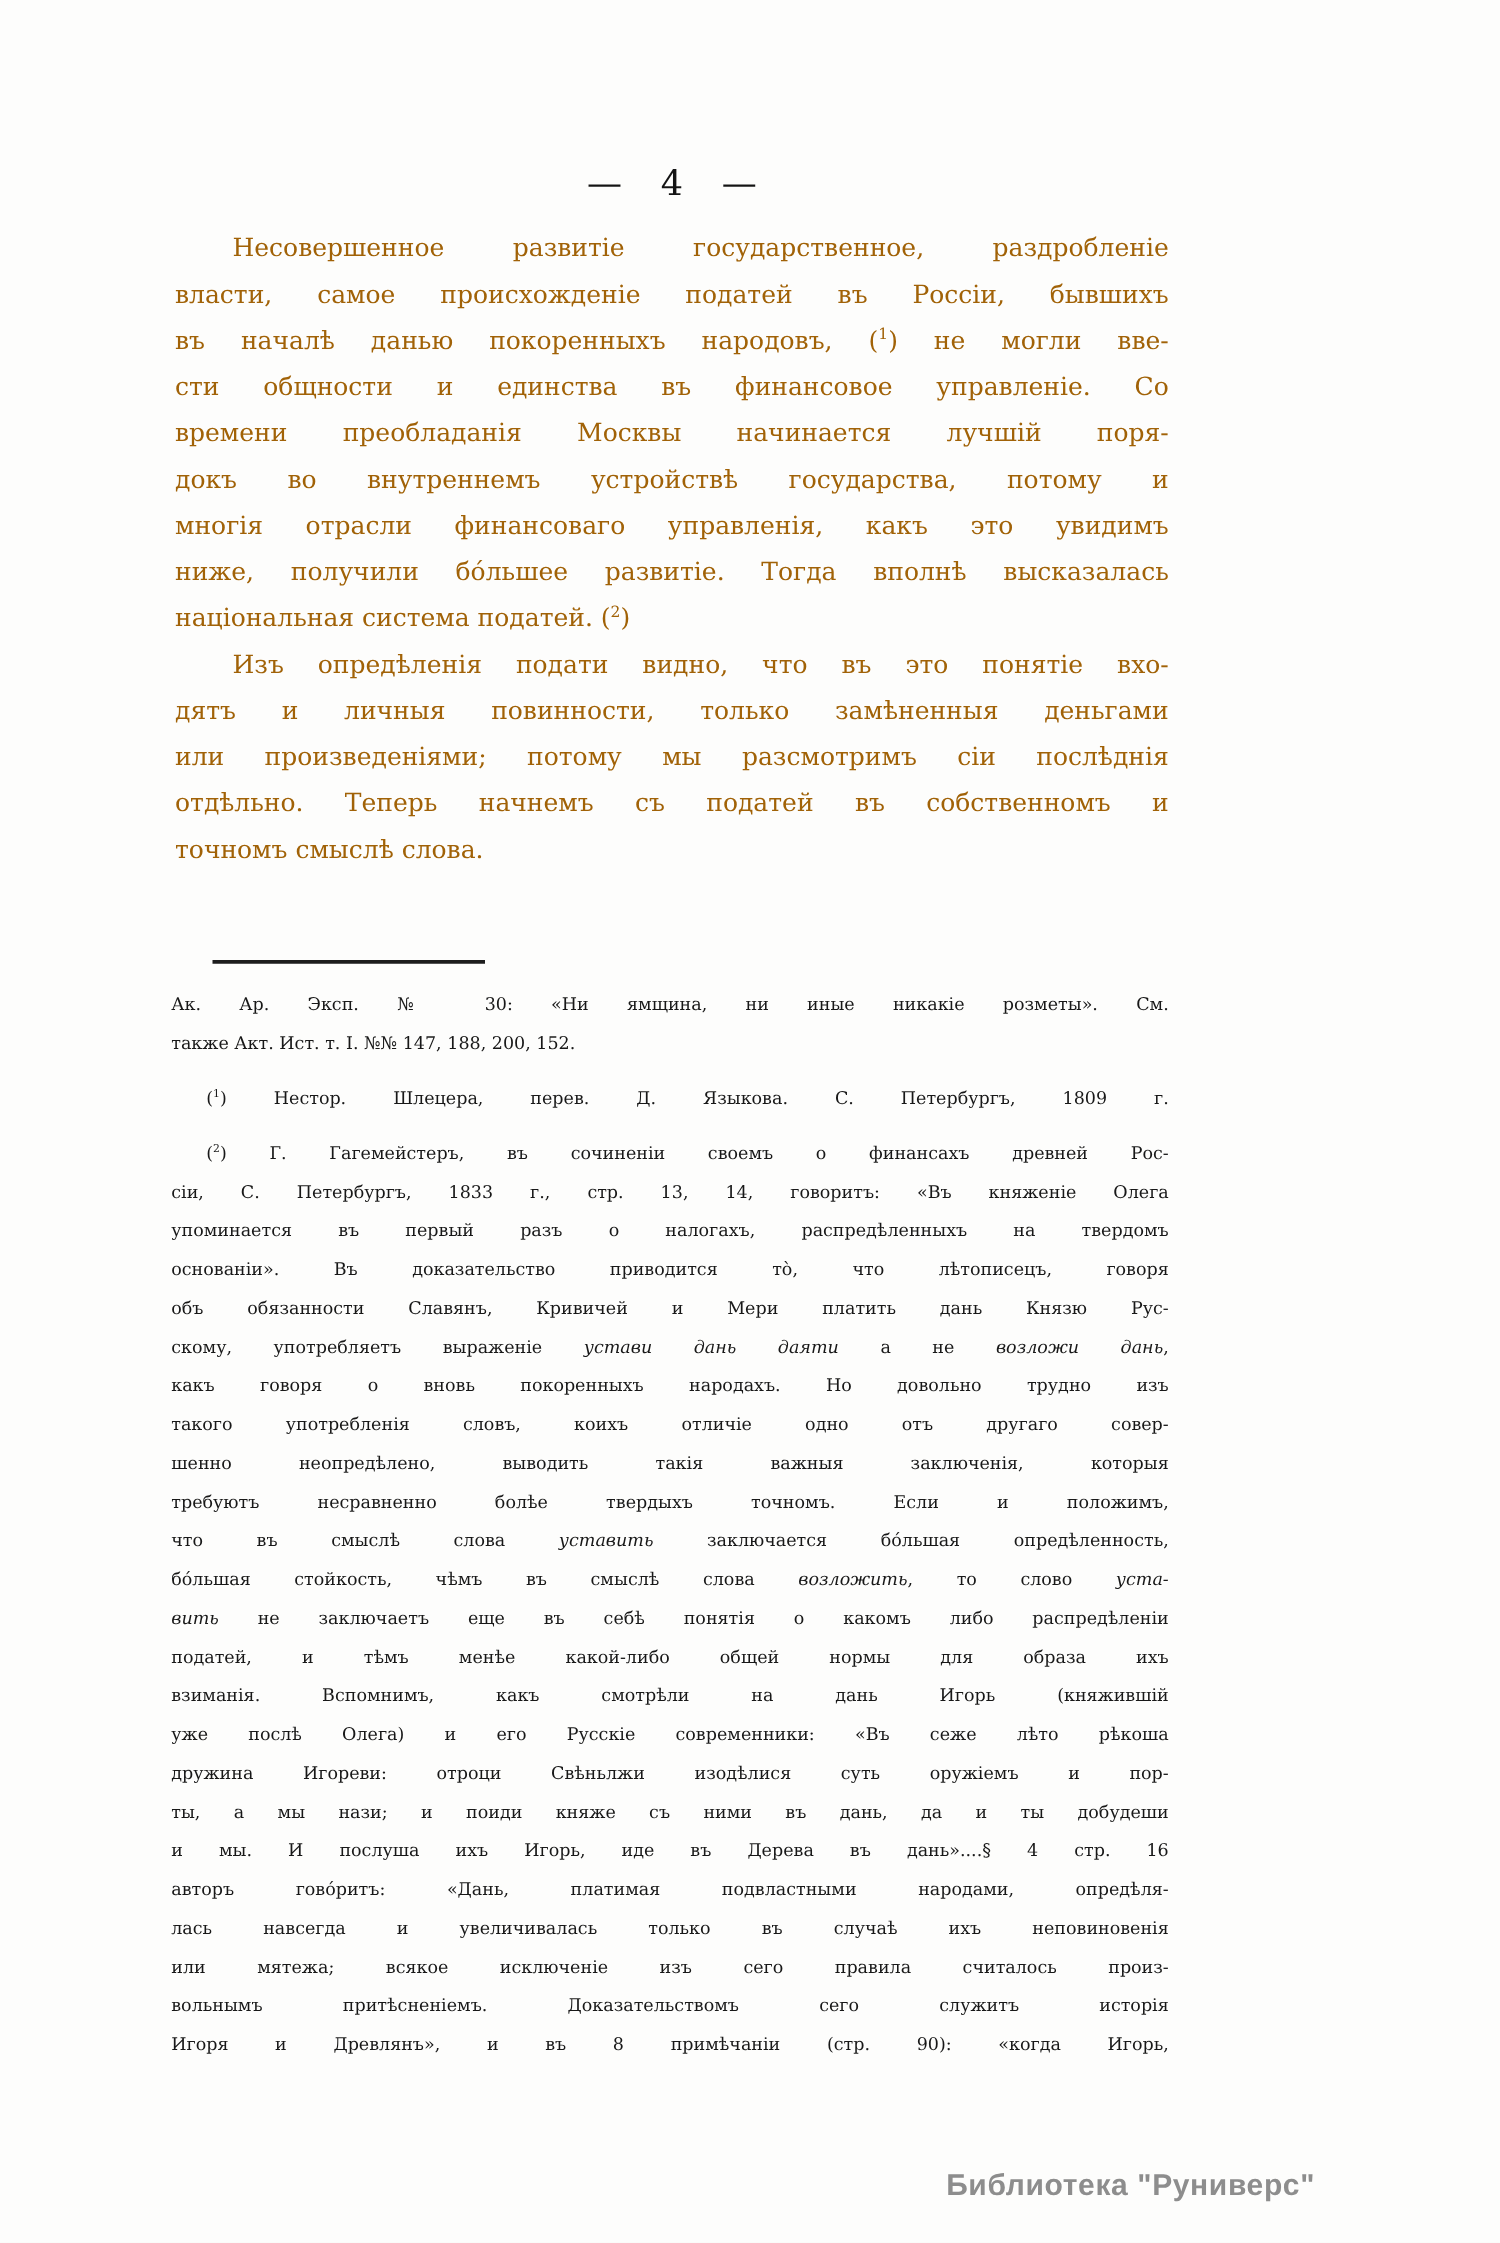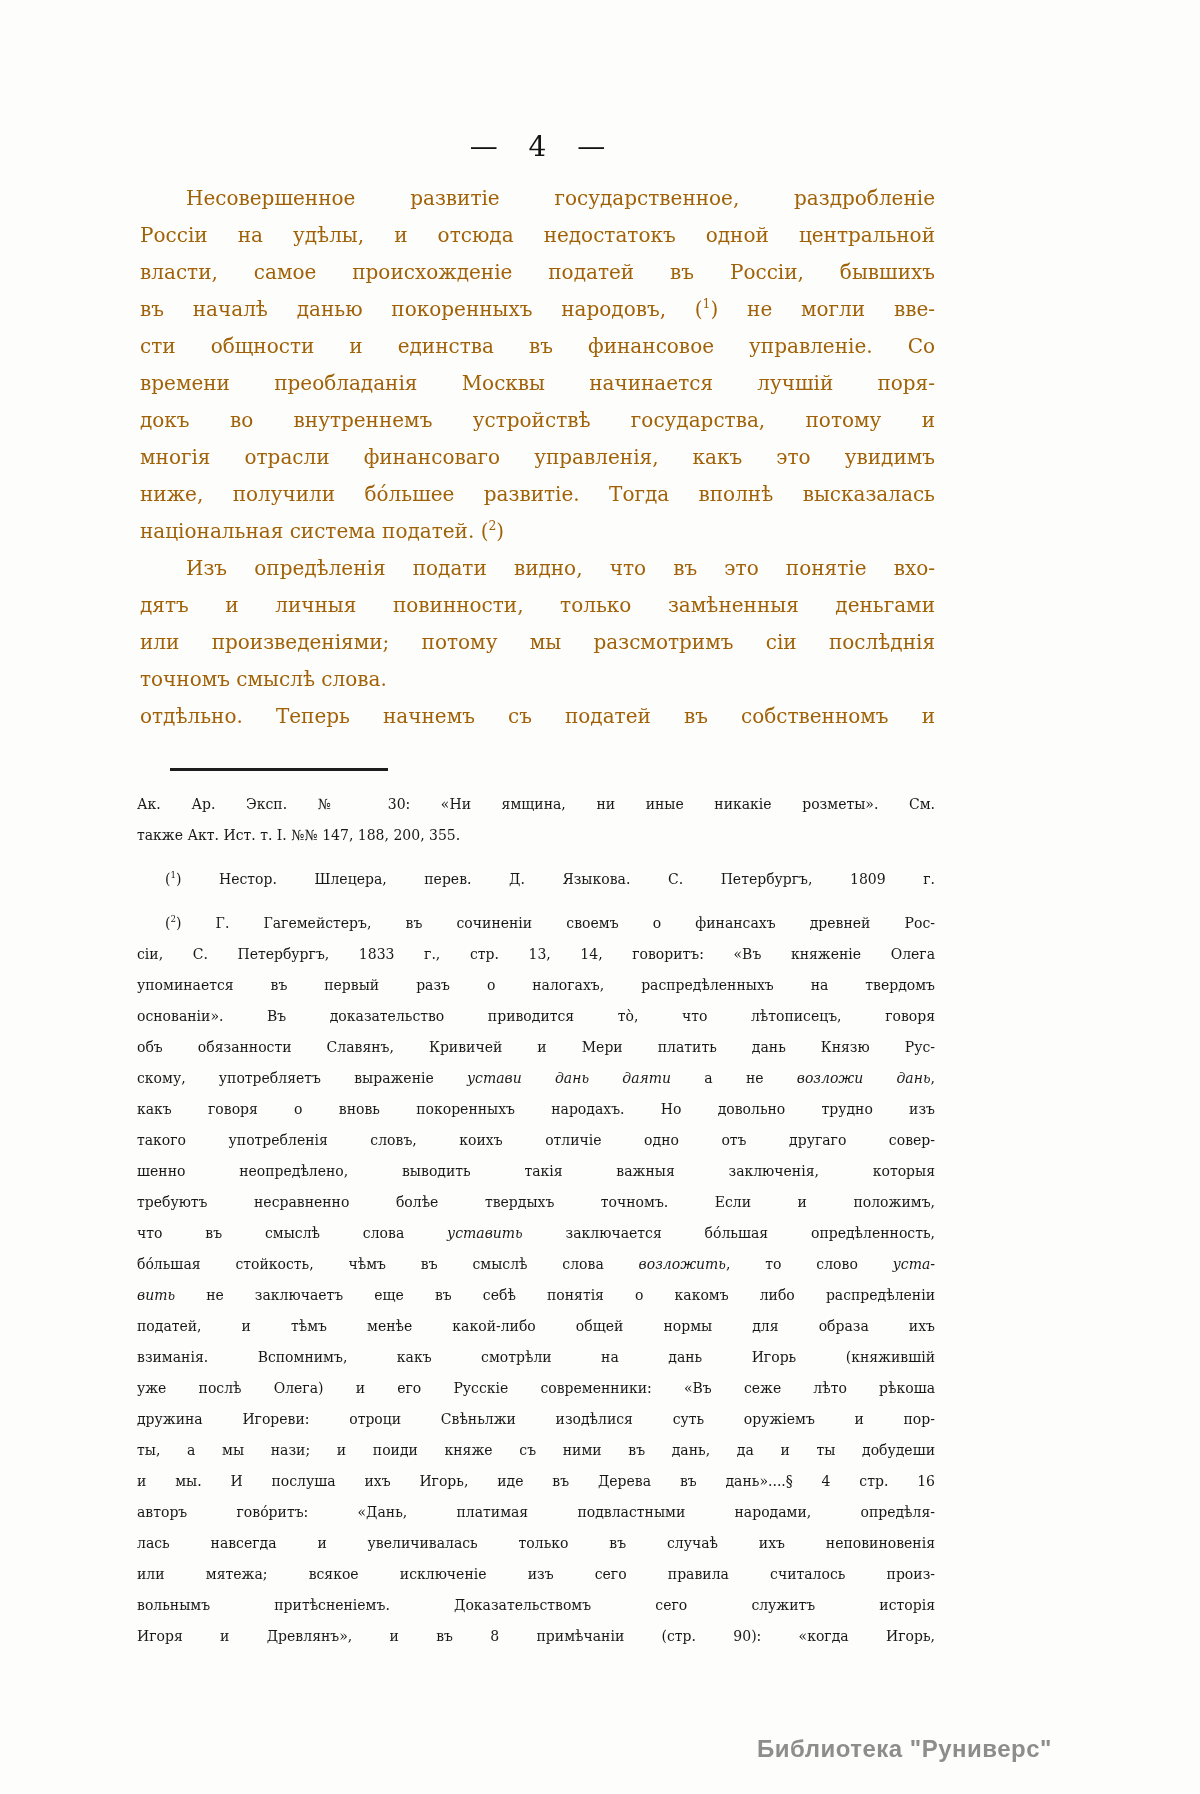--- a/index.html
+++ b/index.html
@@ -39,43 +39,42 @@
   }
 </style>
 </head>
 <body>
 
 <div class="page">
   <div class="page-number">— 4 —</div>
   <div class="main-text">
       <div class="para indent">
         <div class="line firstline">Несовершенное развитіе государственное, раздробленіе</div>
-        <div class="line">Россіи на удѣлы, и отсюда недостатокъ одной центральной</div>
         <div class="line">власти, самое происхожденіе податей въ Россіи, бывшихъ</div>
         <div class="line">въ началѣ данью покоренныхъ народовъ, (<span class="sup">1</span>) не могли вве-</div>
         <div class="line">сти общности и единства въ финансовое управленіе. Со</div>
         <div class="line">времени преобладанія Москвы начинается лучшій поря-</div>
         <div class="line">докъ во внутреннемъ устройствѣ государства, потому и</div>
         <div class="line">многія отрасли финансоваго управленія, какъ это увидимъ</div>
         <div class="line">ниже, получили бо́льшее развитіе. Тогда вполнѣ высказалась</div>
         <div class="line lastline">національная система податей. (<span class="sup">2</span>)</div>
       </div>
       <div class="para indent">
         <div class="line firstline">Изъ опредѣленія подати видно, что въ это понятіе вхо-</div>
         <div class="line">дятъ и личныя повинности, только замѣненныя деньгами</div>
         <div class="line">или произведеніями; потому мы разсмотримъ сіи послѣднія</div>
+        <div class="line">отдѣльно. Теперь начнемъ съ податей въ собственномъ и</div>
         <div class="line lastline">точномъ смыслѣ слова.</div>
-        <div class="line">отдѣльно. Теперь начнемъ съ податей въ собственномъ и</div>
       </div>
     </div>
   <div class="footnote-rule"></div>
   <div class="footnotes">
       <div class="para">
         <div class="line firstline">Ак. Ар. Эксп. № 30: «Ни ямщина, ни иные никакіе розметы». См.</div>
-        <div class="line lastline">также Акт. Ист. т. I. №№ 147, 188, 200, 355.</div>
+        <div class="line lastline">также Акт. Ист. т. I. №№ 147, 188, 200, 152.</div>
       </div>
       <div class="para indent">
         <div class="line firstline">(<span class="sup">1</span>) Нестор. Шлецера, перев. Д. Языкова. С. Петербургъ, 1809 г.</div>
       </div>
       <div class="para indent">
         <div class="line firstline">(<span class="sup">2</span>) Г. Гагемейстеръ, въ сочиненіи своемъ о финансахъ древней Рос-</div>
         <div class="line">сіи, С. Петербургъ, 1833 г., стр. 13, 14, говоритъ: «Въ княженіе Олега</div>
         <div class="line">упоминается въ первый разъ о налогахъ, распредѣленныхъ на твердомъ</div>
         <div class="line">основаніи». Въ доказательство приводится то̀, что лѣтописецъ, говоря</div>
         <div class="line">объ обязанности Славянъ, Кривичей и Мери платить дань Князю Рус-</div>

